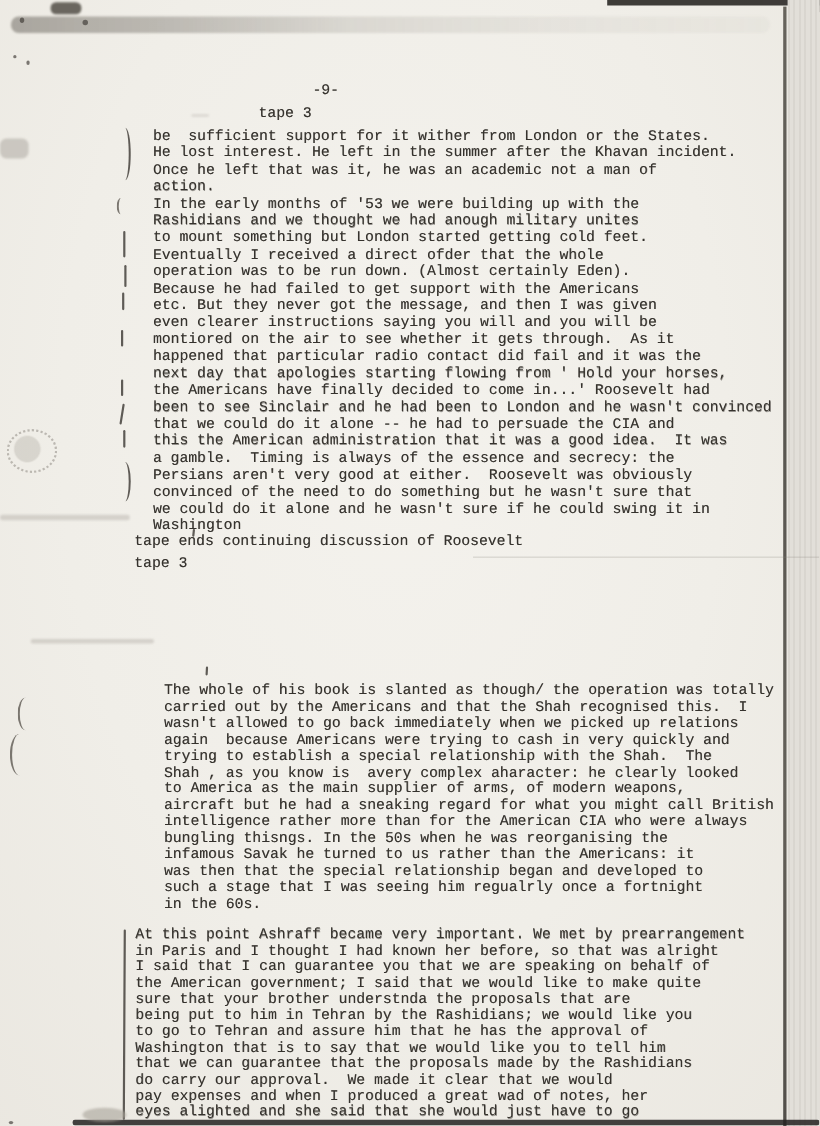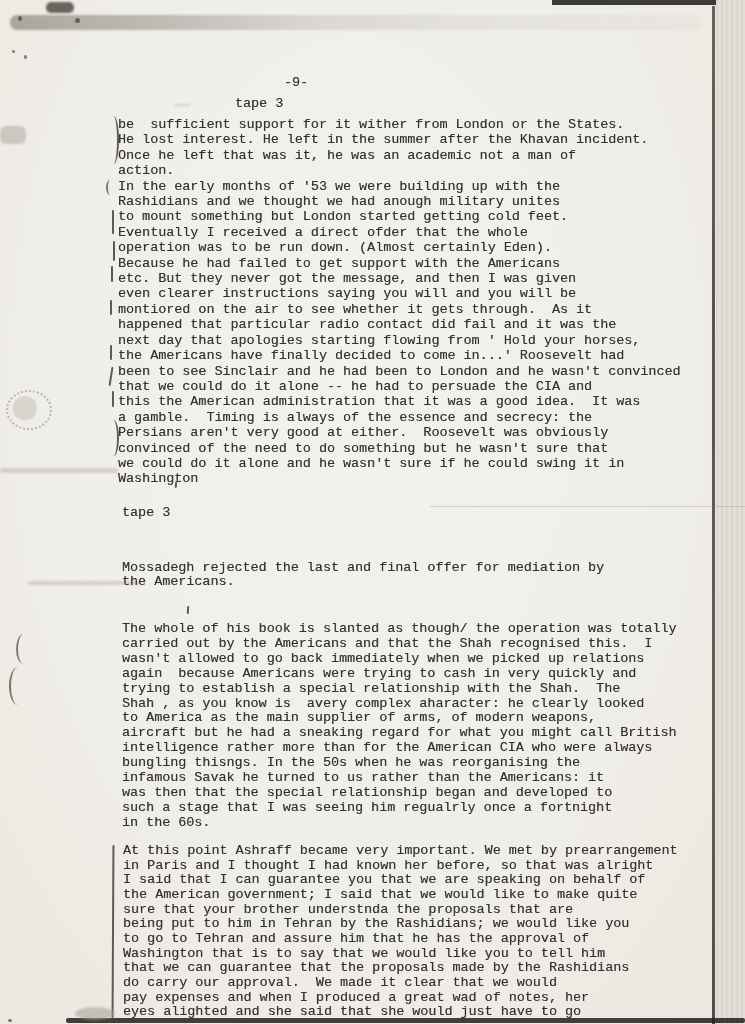--- a/index.html
+++ b/index.html
@@ -8,21 +8,21 @@
     background:#f1efe9;
     background-image: radial-gradient(ellipse at 48% 38%, #f4f2ed 0%, #f0eee8 55%, #eae7e0 100%);
     font-family:"Liberation Mono","DejaVu Sans Mono",monospace;
     color:#35322d;
   }
   .txt {
     position:absolute; white-space:pre; font-size:13.4px;
     text-shadow:0.3px 0.2px 0.35px rgba(53,50,45,.5);
   }
   .lh-p1 { line-height:15.4px; }
-  .lh-p3 { line-height:14.9px; }
+  .lh-p3 { line-height:14.9px;margin-left:27px; }
   .lh-p4 { line-height:14.65px; }
   .lh-sm { line-height:14px; }
 
   
   .pen { position:absolute; width:2.2px; background:#3a3631; opacity:.8; border-radius:2px; }
   .arc-r { position:absolute; width:9px; background:transparent; border-right:2.2px solid #3a3631;
            border-radius:0 50% 50% 0 / 0 50% 50% 0; opacity:.8; }
   .arc-l { position:absolute; width:10px; background:transparent; border-left:2.4px solid #4a453e;
            border-radius:50% 0 0 50% / 50% 0 0 50%; opacity:.7; }
 
@@ -57,21 +57,21 @@
 </style>
 </head>
 <body>
 
 <div class="page">
 
   <div class="txt lh-sm" style="left:284px; top:76px;">-9-</div>
 
   <div class="txt lh-sm" style="left:235px; top:97px;">tape 3</div>
 
-  <div class="txt lh-p1" style="left:118px; top:117px;">be  sufficient support for it wither from London or the States.
+  <div class="txt lh-p1" style="left:139px; top:117px;">be  sufficient support for it wither from London or the States.
 He lost interest. He left in the summer after the Khavan incident.
 Once he left that was it, he was an academic not a man of
 action.
 In the early months of '53 we were building up with the
 Rashidians and we thought we had anough military unites
 to mount something but London started getting cold feet.
 Eventually I received a direct ofder that the whole
 operation was to be run down. (Almost certainly Eden).
 Because he had failed to get support with the Americans
 etc. But they never got the message, and then I was given
@@ -82,25 +82,24 @@
 the Americans have finally decided to come in...' Roosevelt had
 been to see Sinclair and he had been to London and he wasn't convinced
 that we could do it alone -- he had to persuade the CIA and
 this the American administration that it was a good idea.  It was
 a gamble.  Timing is always of the essence and secrecy: the
 Persians aren't very good at either.  Roosevelt was obviously
 convinced of the need to do something but he wasn't sure that
 we could do it alone and he wasn't sure if he could swing it in
 Washington</div>
 
+  <div class="txt lh-sm" style="left:122px; top:486px;">tape ends continuing discussion of Roosevelt</div>
 
   <div class="txt lh-sm" style="left:122px; top:506px;">tape 3</div>
 
-  <div class="txt lh-sm" style="left:122px; top:561px;">Mossadegh rejected the last and final offer for mediation by
-the Americans.</div>
 
   <div class="txt lh-p3" style="left:122px; top:622px;">The whole of his book is slanted as though/ the operation was totally
 carried out by the Americans and that the Shah recognised this.  I
 wasn't allowed to go back immediately when we picked up relations
 again  because Americans were trying to cash in very quickly and
 trying to establish a special relationship with the Shah.  The
 Shah , as you know is  avery complex aharacter: he clearly looked
 to America as the main supplier of arms, of modern weapons,
 aircraft but he had a sneaking regard for what you might call British
 intelligence rather more than for the American CIA who were always

